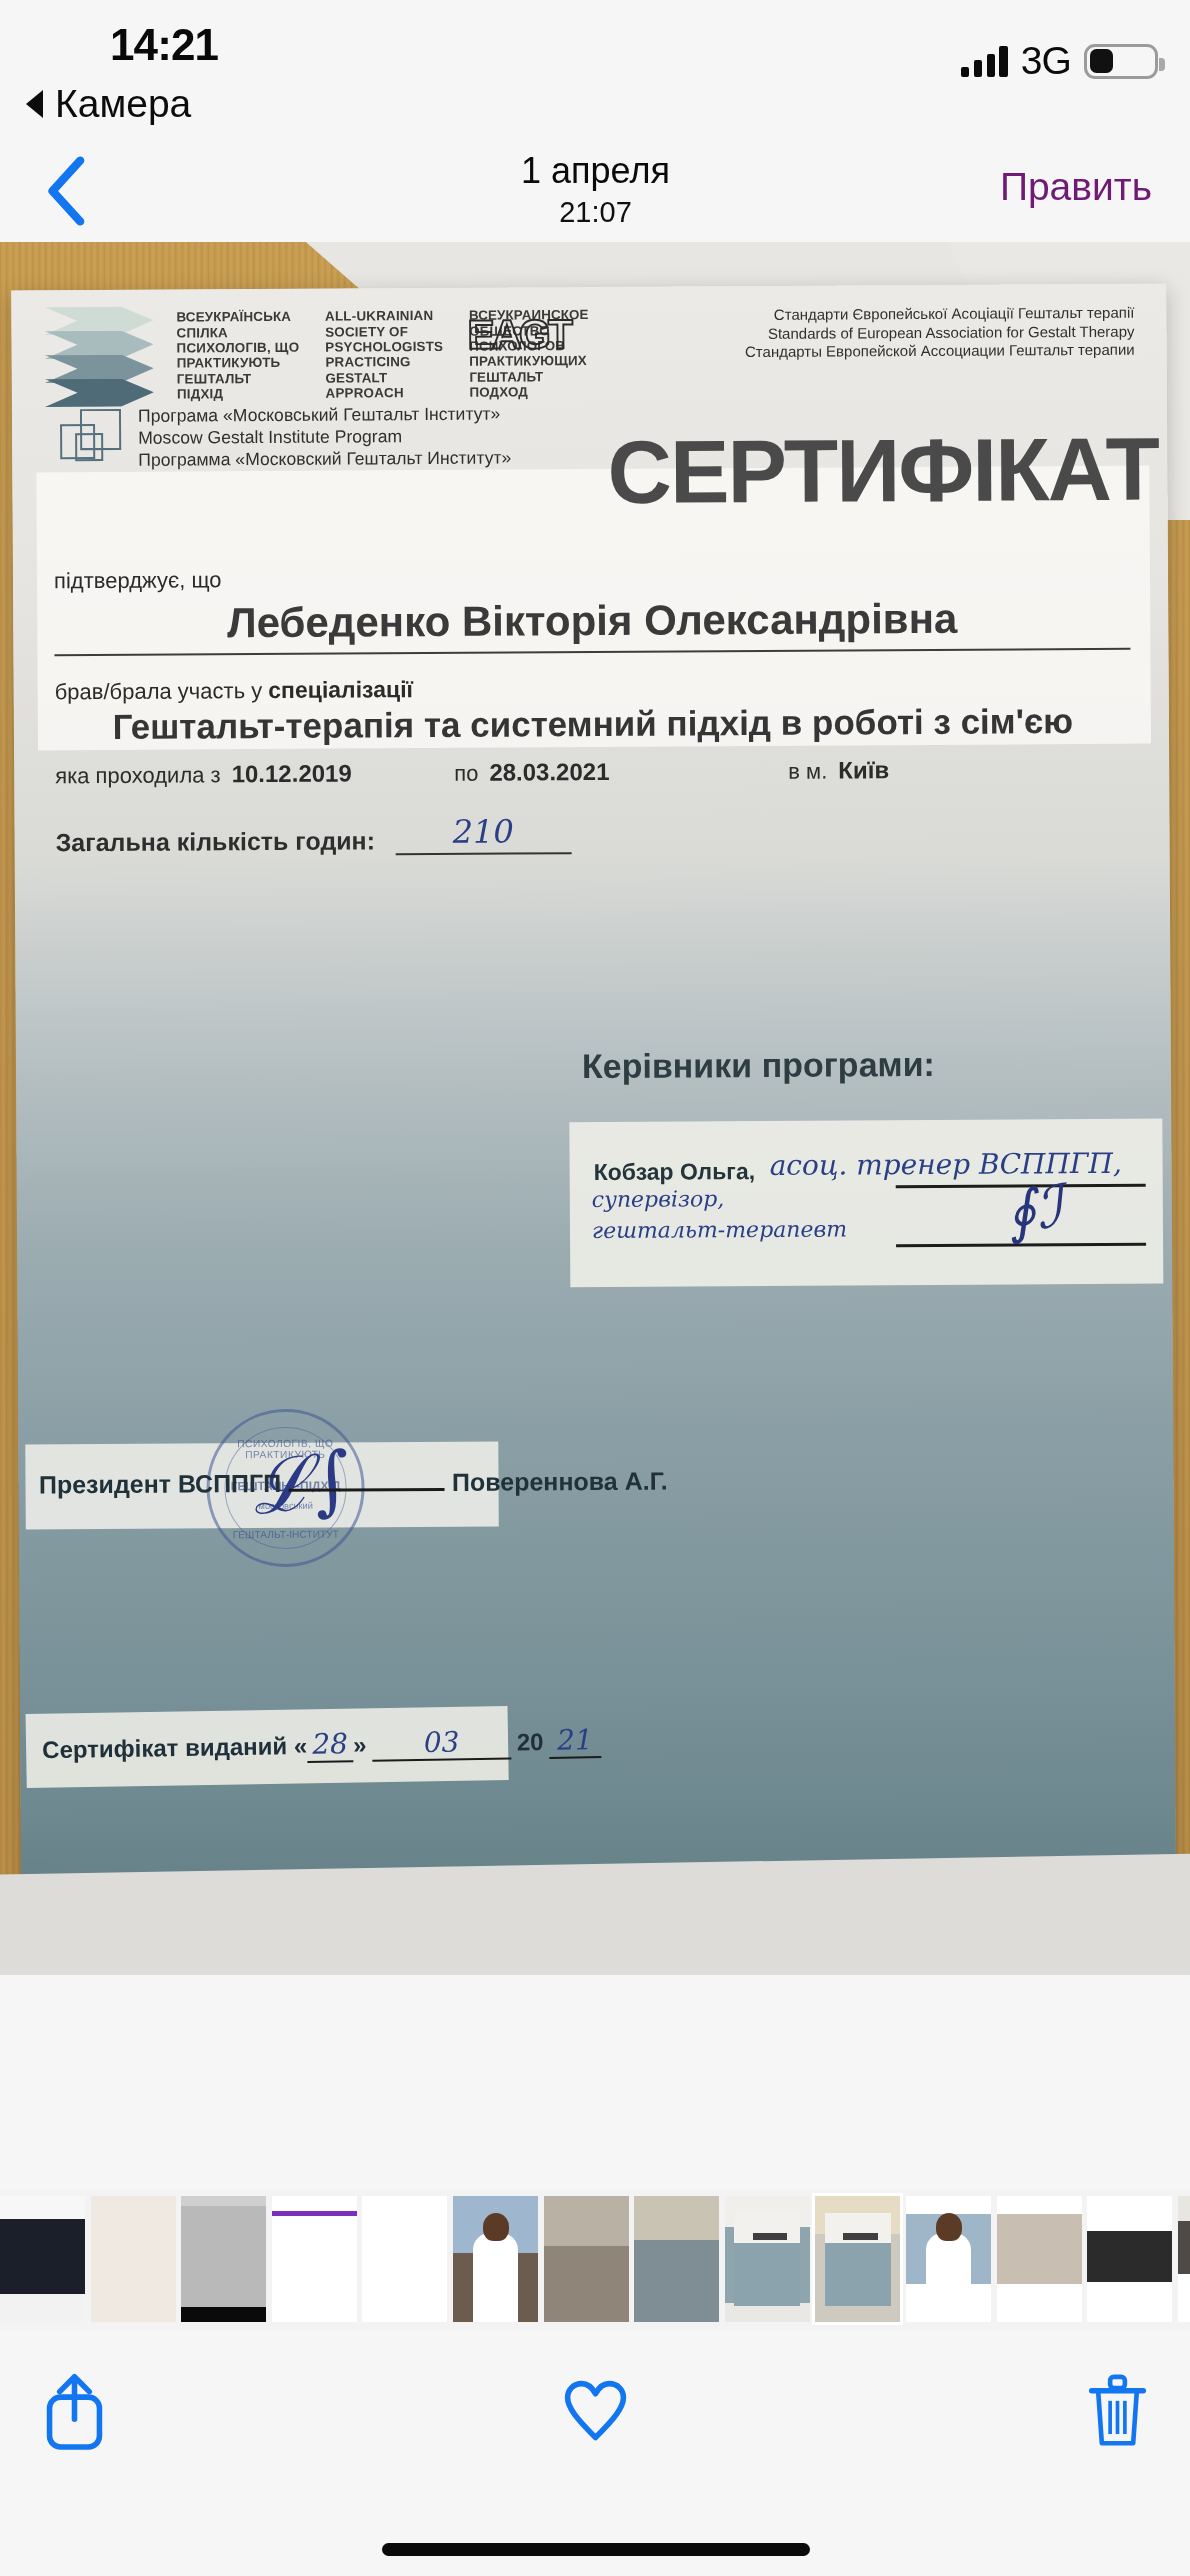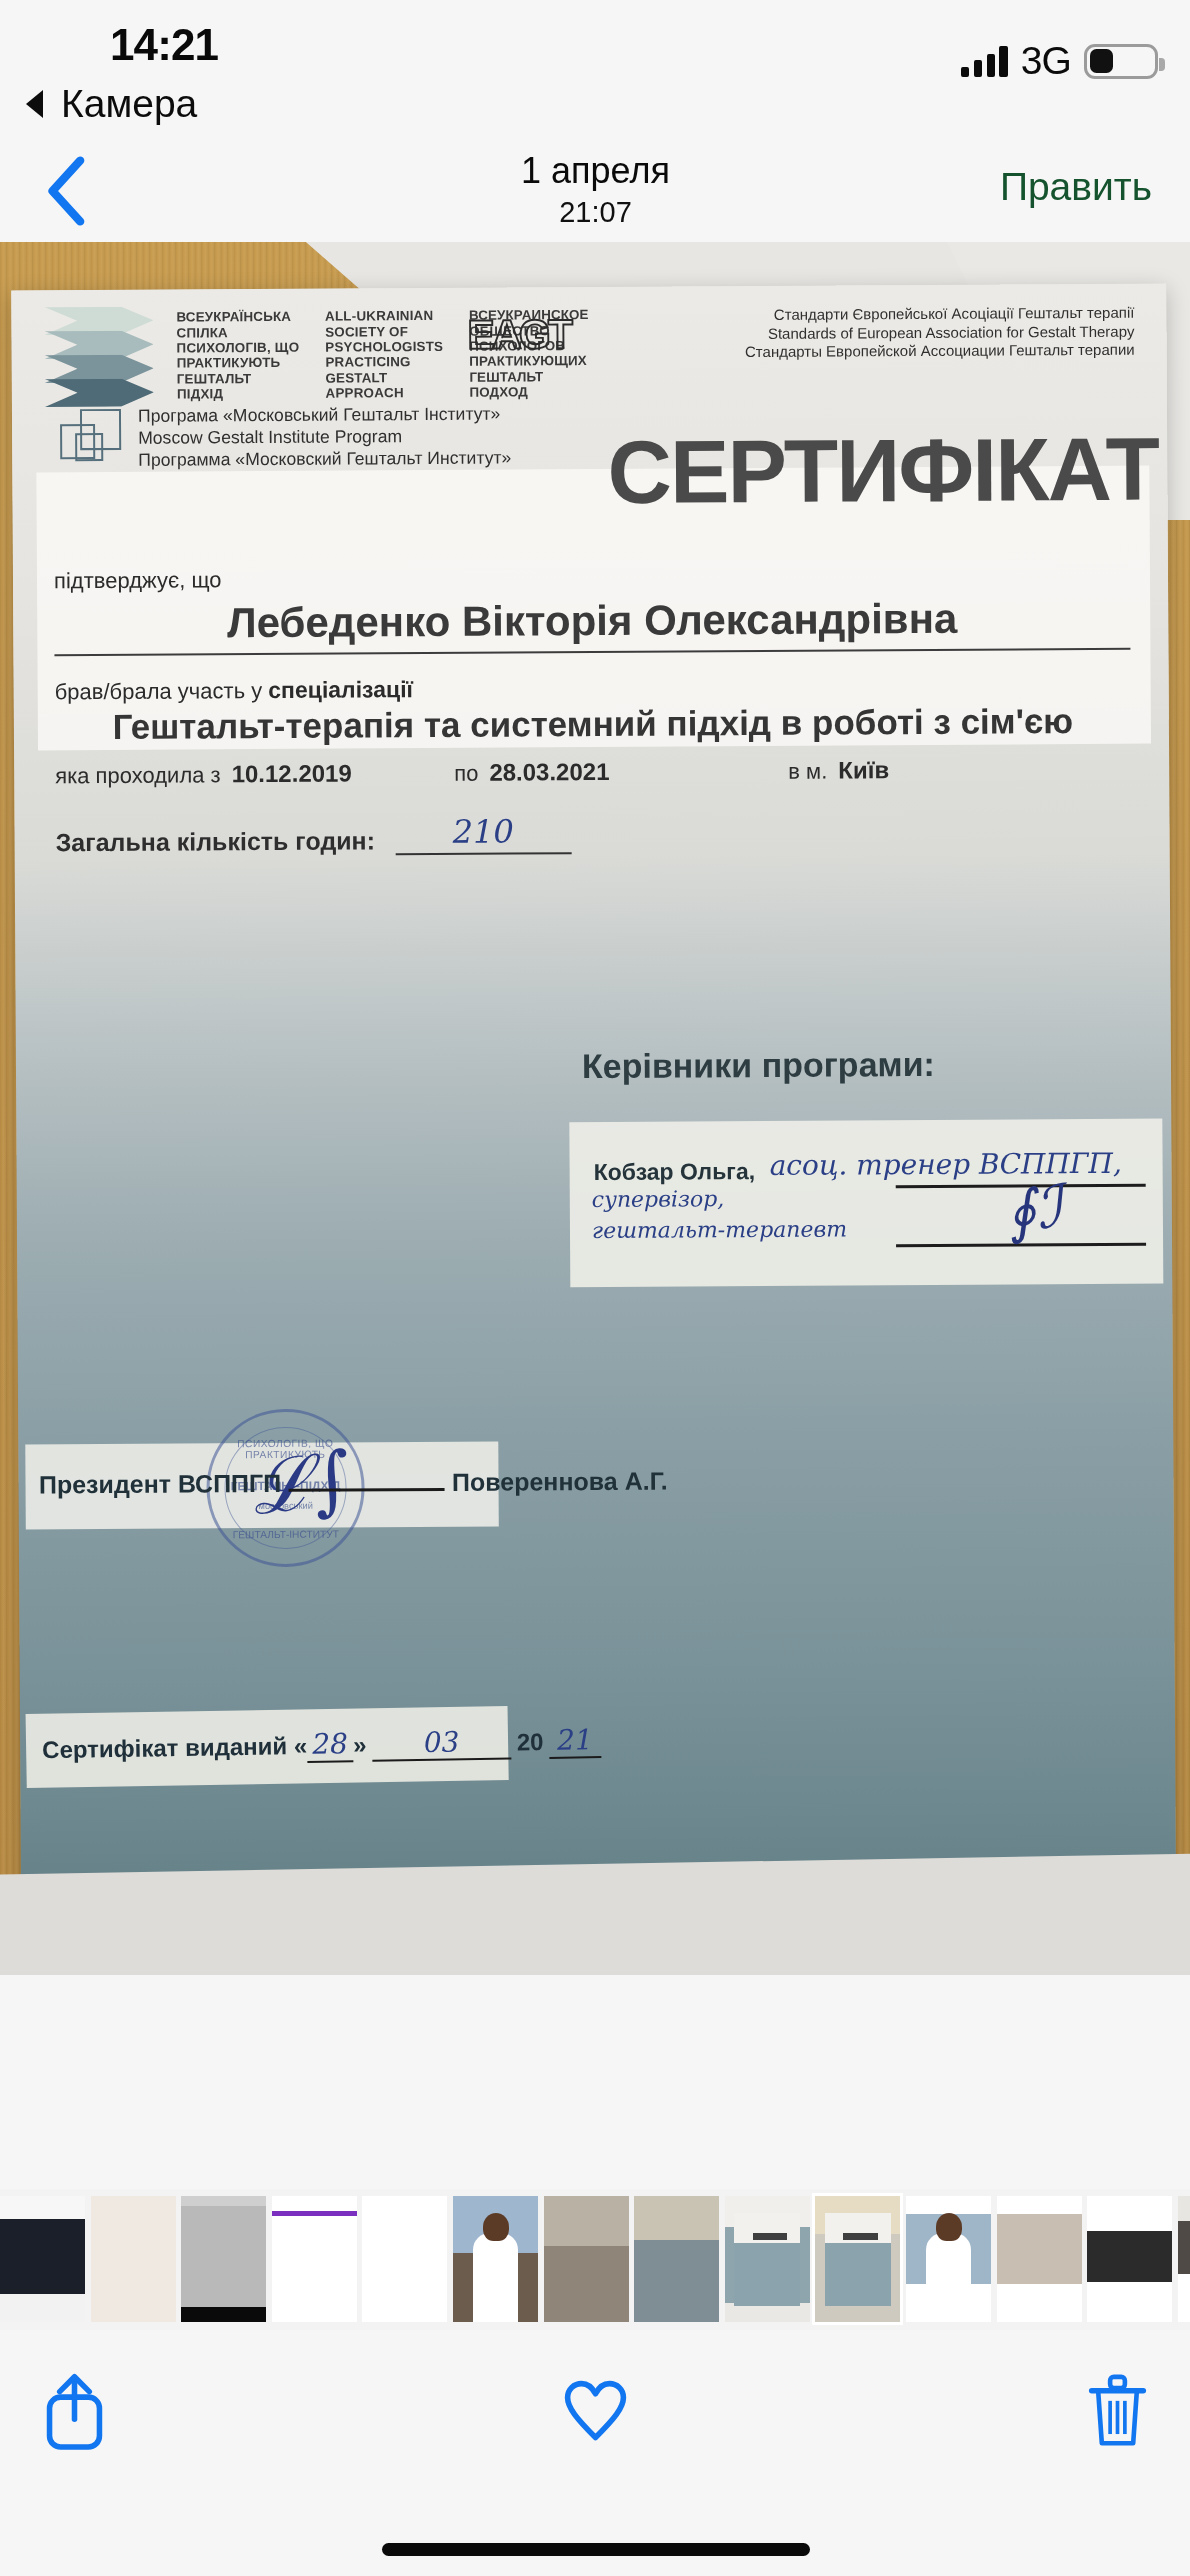--- a/index.html
+++ b/index.html
@@ -13,21 +13,21 @@
 
   
   .statusbar { position: absolute; top: 0; left: 0; width: 1191px; height: 137px; }
   .sb-time {
     position: absolute; left: 96px; top: 20.4px;
     font-size: 44px; font-weight: 700; color: #090909; letter-spacing: -0.9px; margin-left: 14px;
   }
   .sb-backapp {
     position: absolute; left: 26px; top: 82px;
     font-size: 39px; font-weight: 400; color: #0c0c0c;
-    display: flex; align-items: center; gap: 18px;
+    display: flex; align-items: center; gap: 12px;
   }
   .sb-backapp .tri {
     width: 0; height: 0; border-top: 14px solid transparent;
     border-bottom: 14px solid transparent; border-right: 17.6px solid #0c0c0c;
   }
   .sb-right { position: absolute; right: 33px; top: 39px; display: flex; align-items: center; gap: 13px; }
   .bars { display: flex; align-items: flex-end; gap: 4.6px; height: 32px; }
   .bars i { display: block; width: 8.3px; background: #0b0b0b; border-radius: 1.9px; }
   .bars i:nth-child(1) { height: 10.2px; }
   .bars i:nth-child(2) { height: 16.7px; }
@@ -43,21 +43,21 @@
   .nav-back {
     position: absolute; left: 32px; top: 18.5px; width: 65px; height: 70px;
     display: flex; align-items: center; justify-content: center;
   }
   .nav-back svg { display: block; }
   .nav-title { position: absolute; left: 0; right: 0; top: 11px; text-align: center; }
   .nav-title .d { font-size: 36px; font-weight: 400; color: #0a0a0a; line-height: 46px; }
   .nav-title .t { font-size: 29px; font-weight: 400; color: #101010; line-height: 37px; }
   .nav-edit {
     position: absolute; right: 39px; top: 28px;
-    font-size: 39px; color: #14532d; font-weight: 400;
+    font-size: 39px; color: #701a75; font-weight: 400;
   }
 
   
   .photo {
     position: absolute; top: 242px; left: 0; width: 1191px; height: 1733px;
     overflow: hidden;
     background: linear-gradient(180deg,#c79a4e 0%, #bd9045 40%, #b78b43 100%);
   }
   .wood {
     position: absolute; inset: 0;

